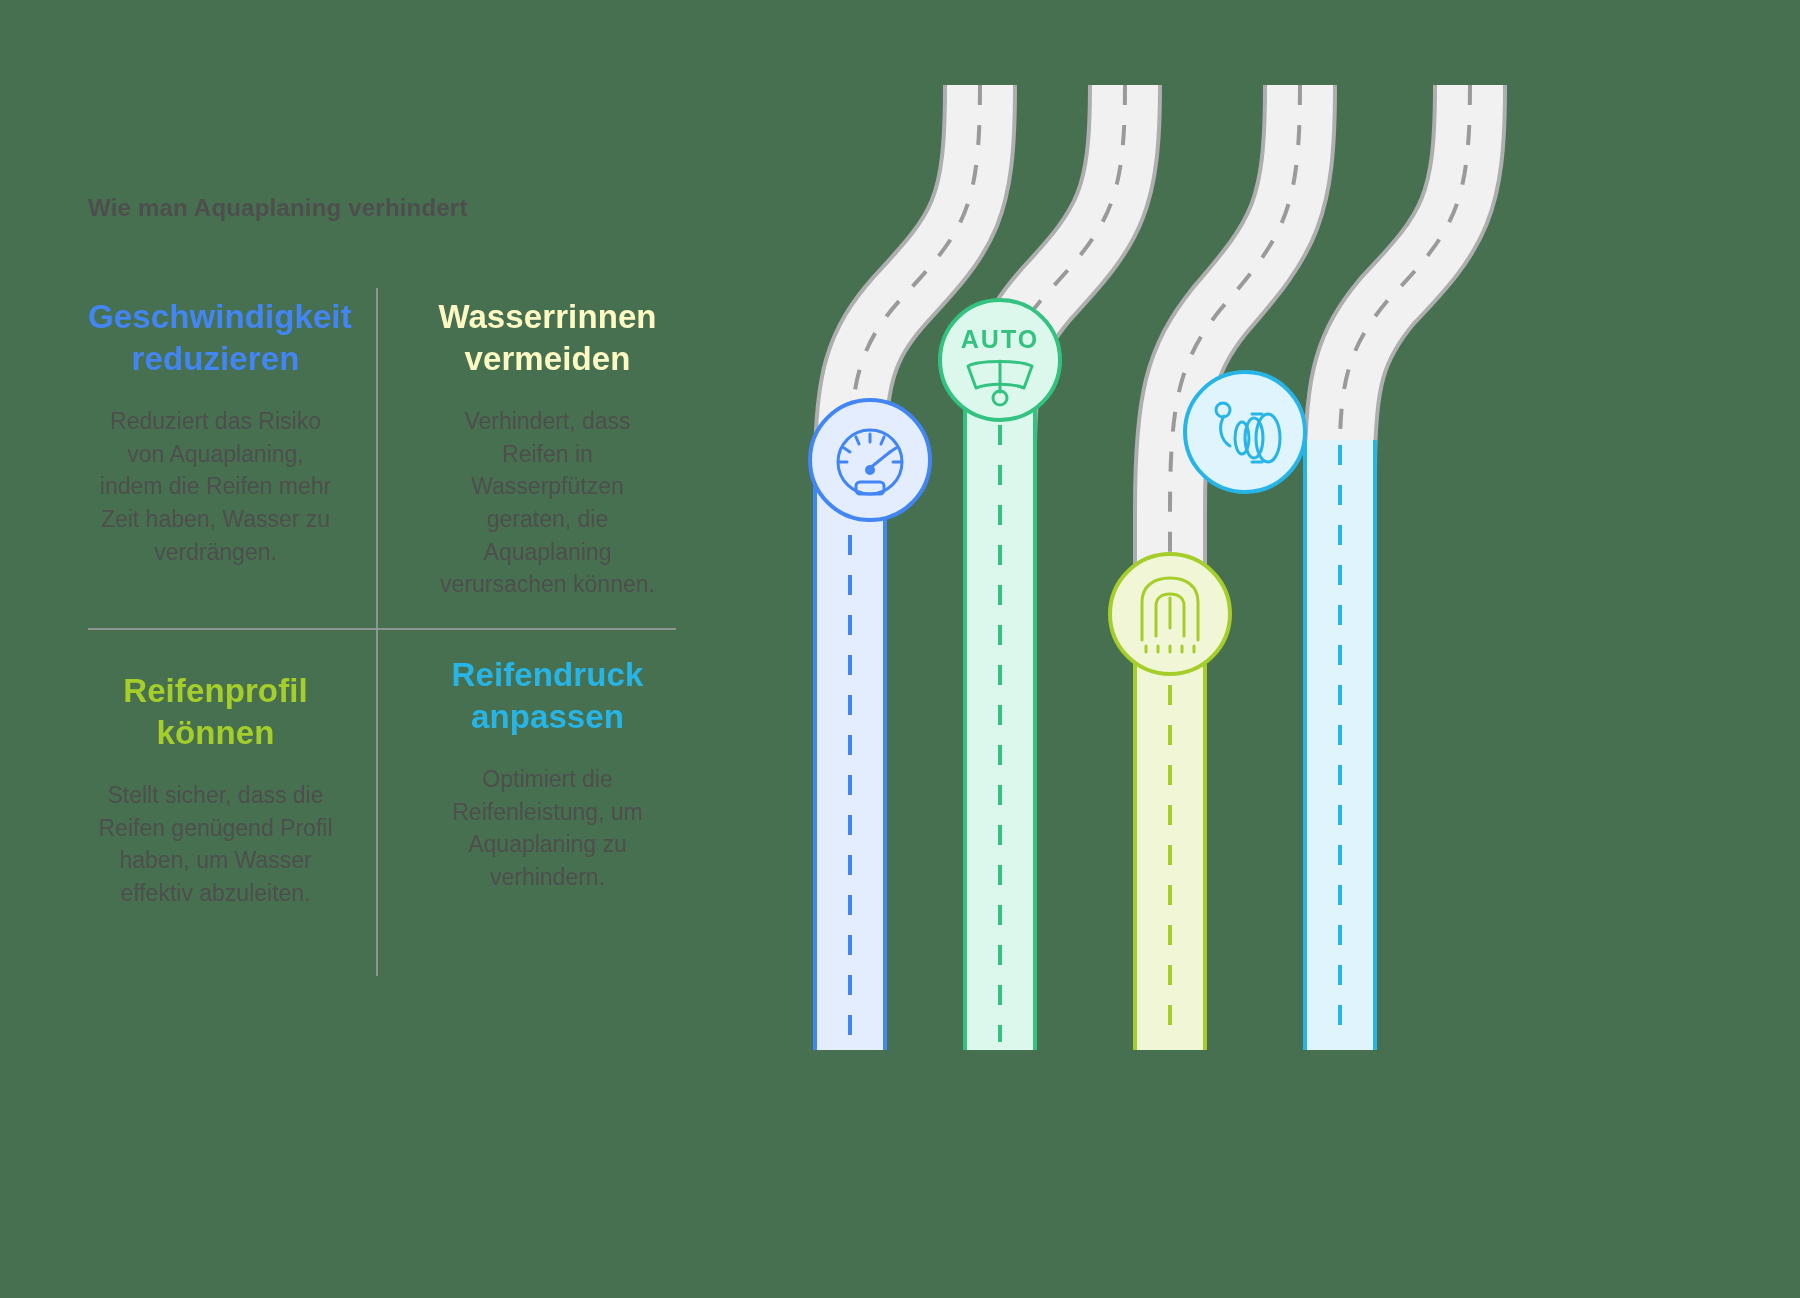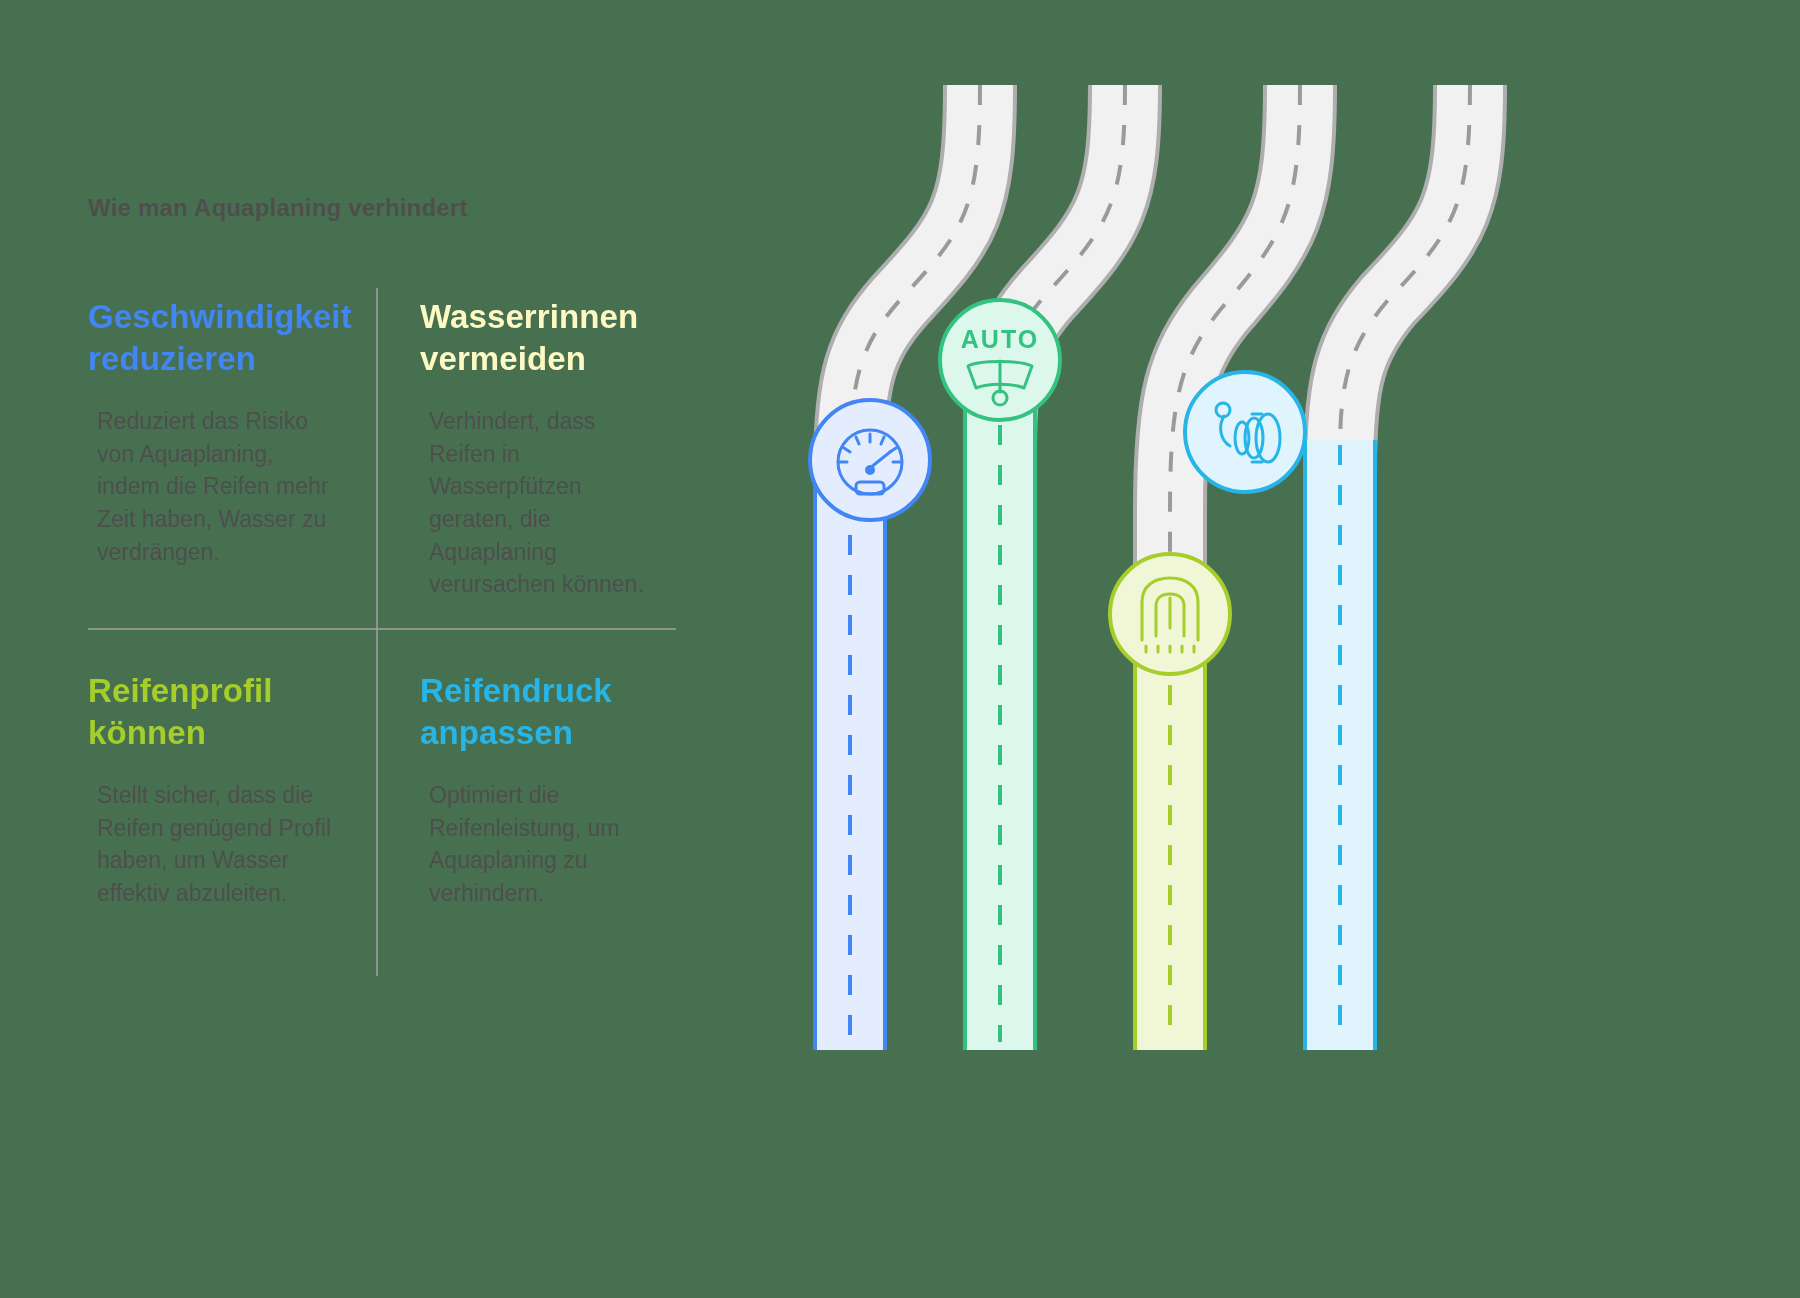--- a/index.html
+++ b/index.html
@@ -21,25 +21,25 @@
     position:absolute;left:88px;top:288px;width:600px;height:700px;
   }
   .vline{
     position:absolute;left:288px;top:0px;width:2px;height:688px;
     background:#9b9b9b;opacity:.85;
   }
   .hline{
     position:absolute;left:0px;top:340px;width:588px;height:2px;
     background:#9b9b9b;opacity:.85;
   }
-  .cell{position:absolute;width:255px;}
+  .cell{position:absolute;width:255px;text-align:center;}
   .c-tl{left:0px;top:8px;}
   .c-tr{left:332px;top:8px;}
   .c-bl{left:0px;top:382px;}
-  .c-br{left:332px;top:382px;}
+  .c-br{left:332px;top:366px;}
   .cell h3{
     margin:0 0 26px 0;
     font-size:33px;font-weight:600;line-height:1.26;letter-spacing:.1px;
   }
   .cell p{
     margin:9px;
     font-size:23px;line-height:1.42;color:#4e4e4e;font-weight:500;
   }
   .c-tl h3{color:#4285f4;}
   .c-tr h3{color:#fef9c3;}

